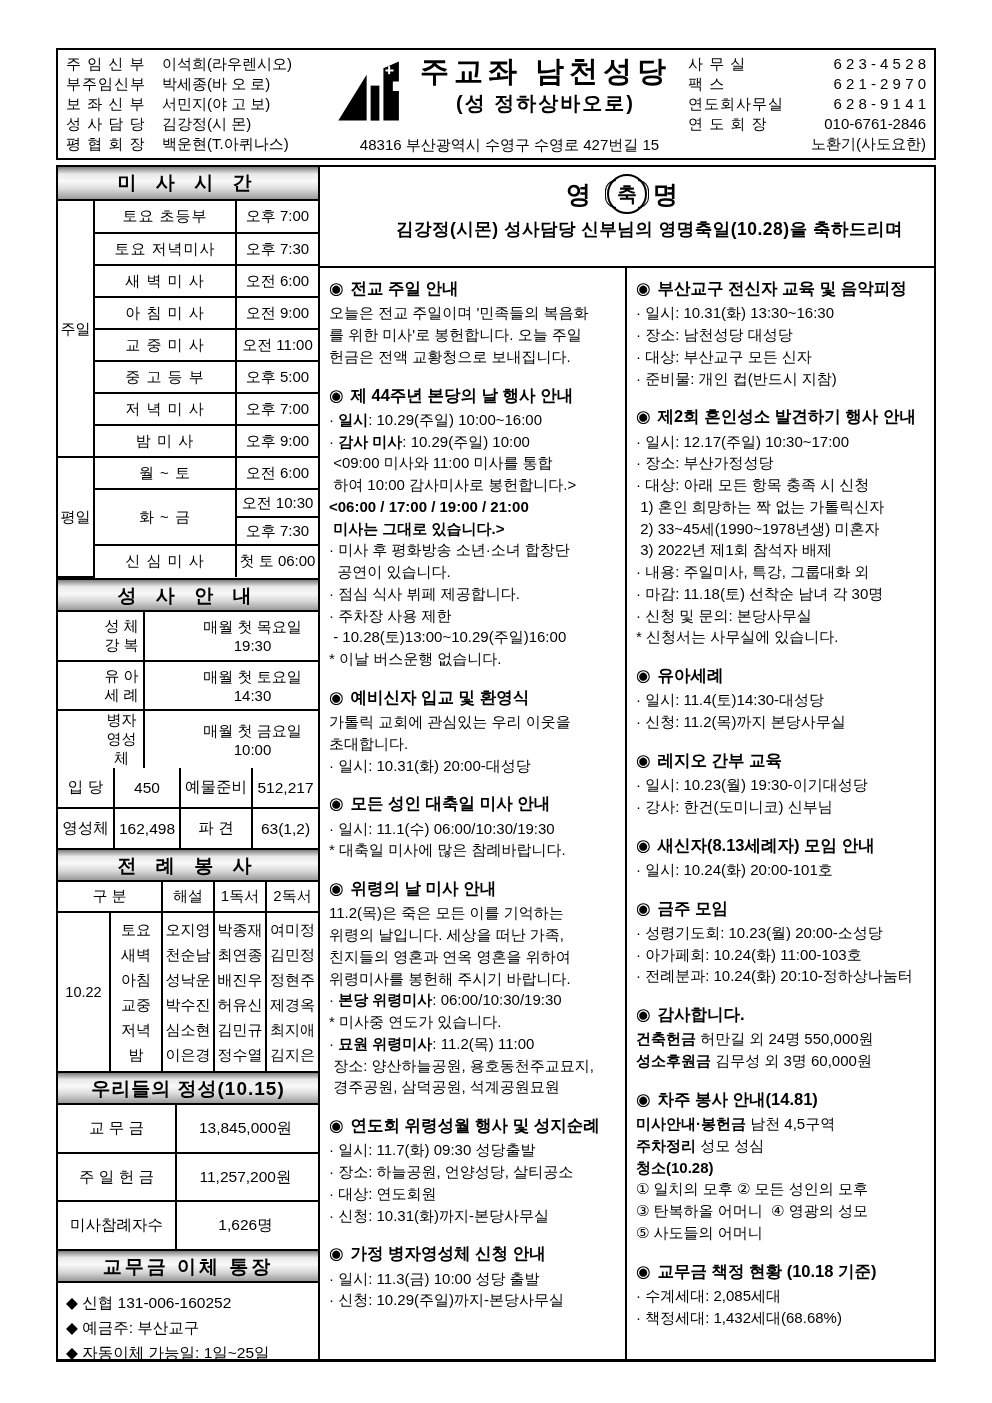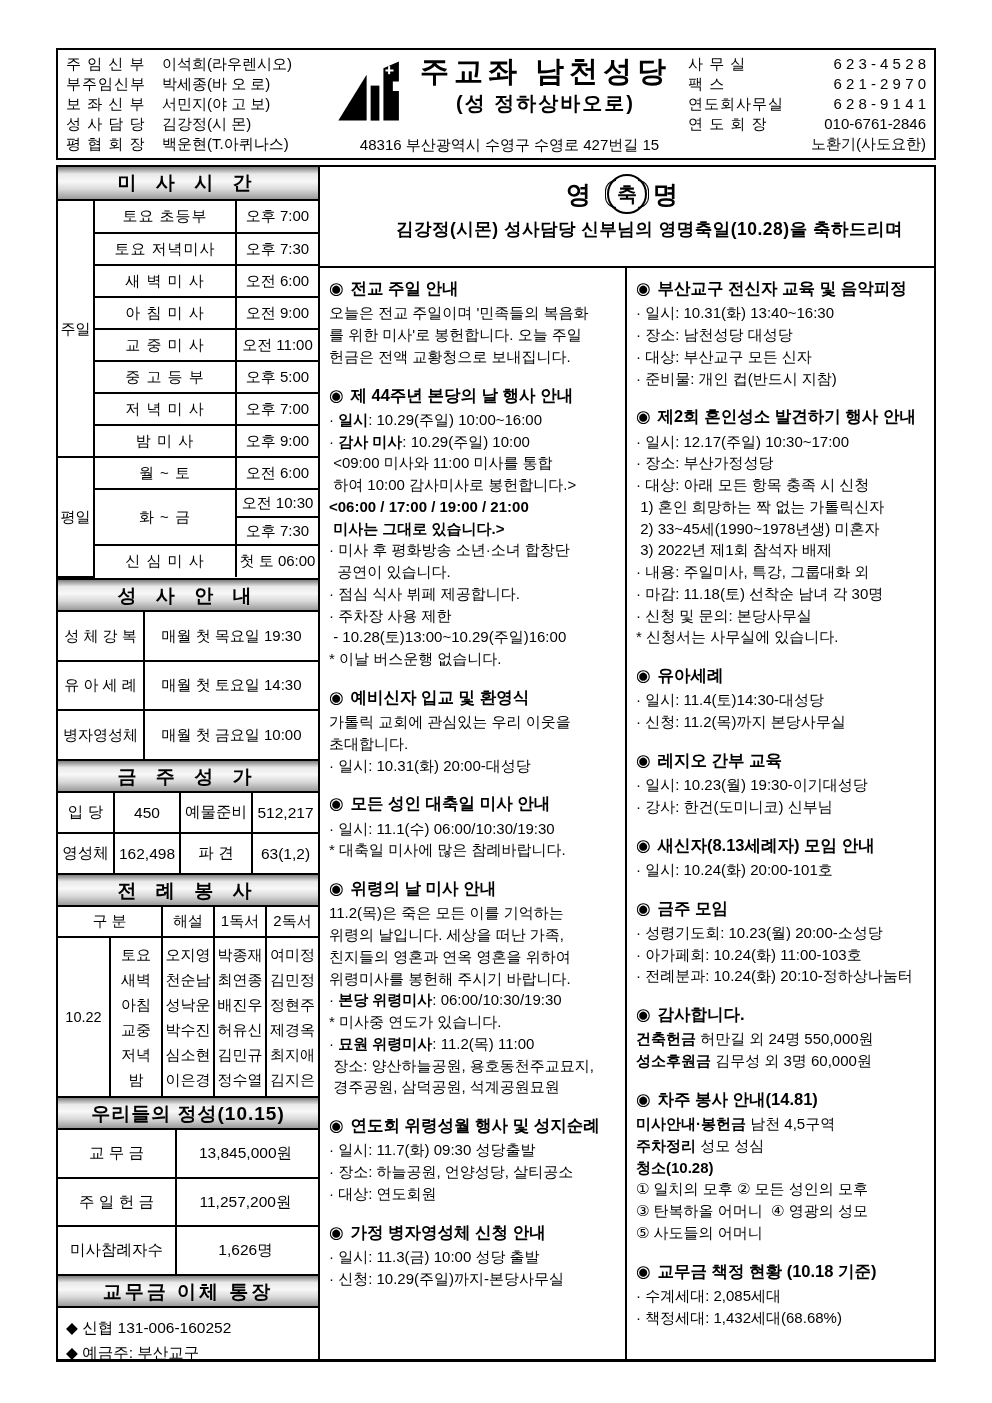--- a/index.html
+++ b/index.html
@@ -59,21 +59,21 @@
   .ltable tr:last-child > td, .ltable tr:last-child > th { border-bottom:none; }
 
   .mass td { height:32px; }
   .grp { width:36px; }
   .grp div { width:100%; text-align:center; word-break:break-all; }
   .grp-sun div { line-height:122px; }
   .grp-week div { line-height:56px; }
   .mass .mname { width:142px; letter-spacing:1px; }
   .mass .half td { height:28px; }
 
-  .sacr td { height:49px; }
+  .sacr td { height:49px;padding-left:44px; }
   .sacr td.sl { width:86px; }
 
   .hymn td { height:40px; font-size:15.5px; }
   .hymn td.h1 { width:56px; } .hymn td.h2 { width:66px;margin-top:36px; } .hymn td.h3 { width:72px; }
 
   .mini th { height:30px; font-size:15px; }
   .mini td { padding:4px 0; }
   .mini .mdate { width:44px; font-size:14.5px; }
   .mini .mtype { width:46px; }
   .mini .cellcol div { line-height:25px; font-size:15px; }
@@ -229,21 +229,20 @@
                 <td class="sl">유 아 세 례</td>
                 <td>매월 첫 토요일 14:30</td>
               </tr>
           <tr>
                 <td class="sl">병자영성체</td>
                 <td>매월 첫 금요일 10:00</td>
               </tr>
         </tbody>
           </table>
 
-        <div class="titlebar">금 주 성 가</div>
         <table class="ltable hymn">
           <tbody>
               <tr>
             <td class="h1">입 당</td>
                 <td class="h2">450</td>
             <td class="h3">예물준비</td>
                 <td>512,217</td>
           </tr>
           <tr>
             <td class="h1">영성체</td>
@@ -401,37 +400,38 @@
                 <div class="sec-line"><span> 경주공원, 삼덕공원, 석계공원묘원</span></div>
               </div>
               <div class="section">
                 <div class="sec-title">
                   <span class="sec-bullet">◉</span>
                   <span>연도회 위령성월 행사 및 성지순례</span>
                 </div>
                 <div class="sec-line"><span>· 일시: 11.7(화) 09:30 성당출발</span></div>
                 <div class="sec-line"><span>· 장소: 하늘공원, 언양성당, 살티공소</span></div>
                 <div class="sec-line"><span>· 대상: 연도회원</span></div>
+                <div class="sec-line"><span>· 신청: 10.31(화)까지-본당사무실</span></div>
               </div>
               <div class="section">
                 <div class="sec-title">
                   <span class="sec-bullet">◉</span>
                   <span>가정 병자영성체 신청 안내</span>
                 </div>
                 <div class="sec-line"><span>· 일시: 11.3(금) 10:00 성당 출발</span></div>
                 <div class="sec-line"><span>· 신청: 10.29(주일)까지-본당사무실</span></div>
               </div>
             </div>
           <div class="right-col">
               <div class="section">
                 <div class="sec-title">
                   <span class="sec-bullet">◉</span>
                   <span>부산교구 전신자 교육 및 음악피정</span>
                 </div>
-                <div class="sec-line"><span>· 일시: 10.31(화) 13:40~16:30</span></div>
+                <div class="sec-line"><span>· 일시: 10.31(화) 13:30~16:30</span></div>
                 <div class="sec-line"><span>· 장소: 남천성당 대성당</span></div>
                 <div class="sec-line"><span>· 대상: 부산교구 모든 신자</span></div>
                 <div class="sec-line"><span>· 준비물: 개인 컵(반드시 지참)</span></div>
               </div>
               <div class="section">
                 <div class="sec-title">
                   <span class="sec-bullet">◉</span>
                   <span>제2회 혼인성소 발견하기 행사 안내</span>
                 </div>
                 <div class="sec-line"><span>· 일시: 12.17(주일) 10:30~17:00</span></div>

